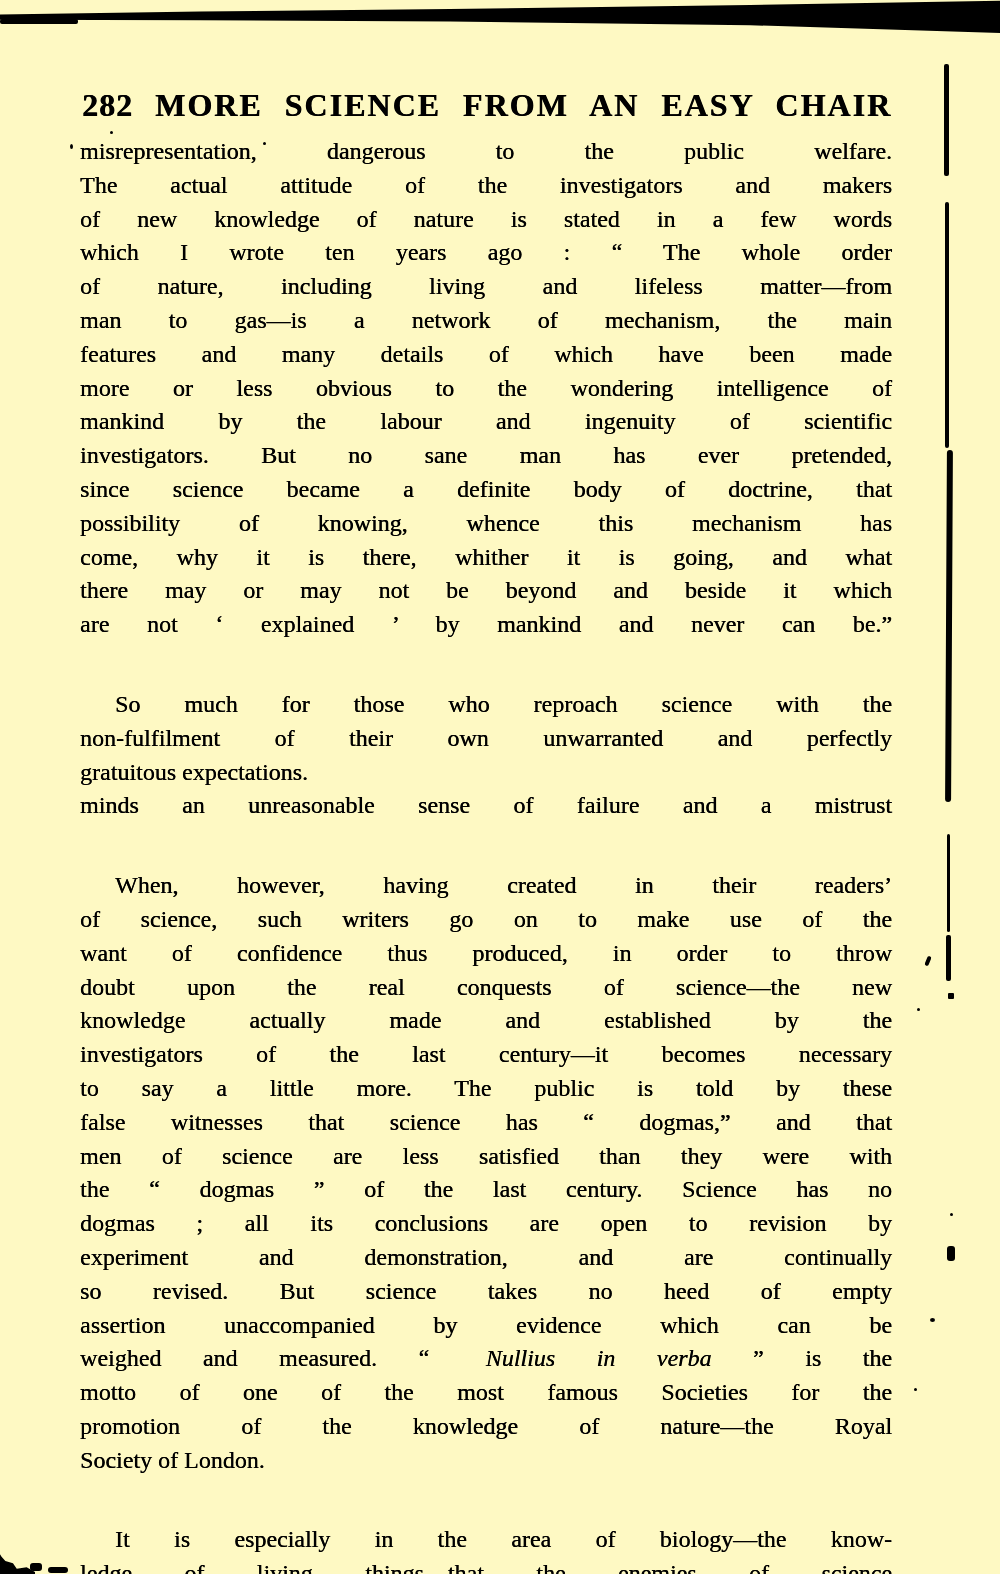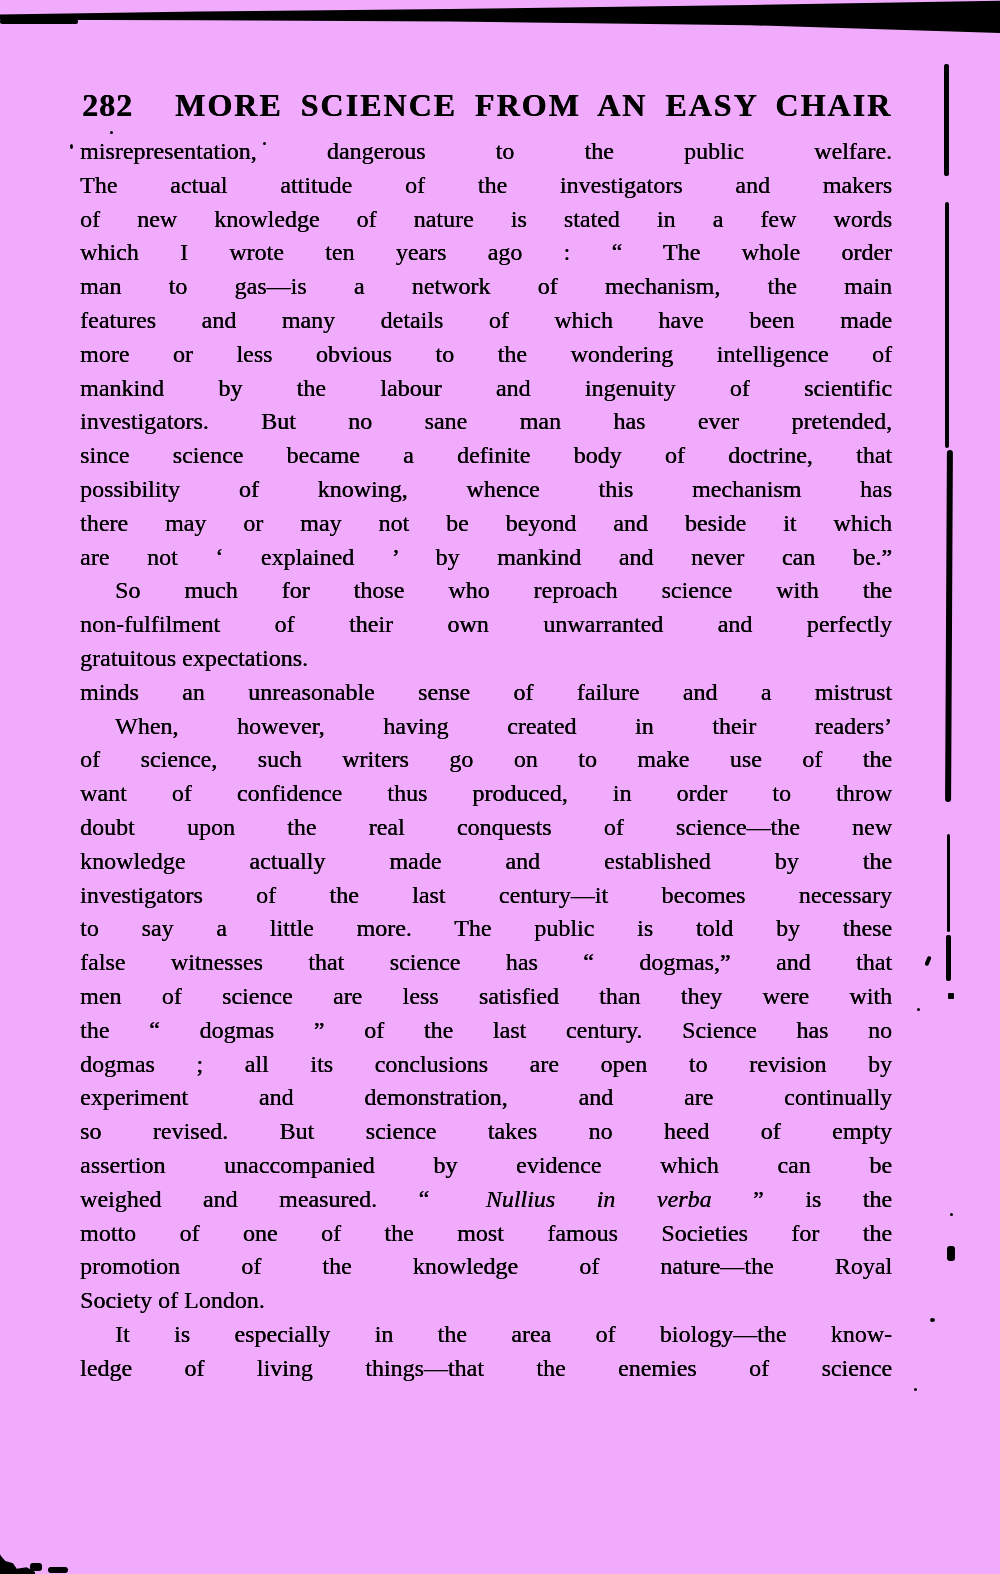--- a/index.html
+++ b/index.html
@@ -1,48 +1,48 @@
 <!DOCTYPE html>
 <html><head>
 <meta charset="utf-8">
 <style>
   html,body{margin:0;padding:0;background:#ffffff;}
   .page{
     position:relative;
     width:1000px;height:1574px;
-    background:#f0abfc;
+    background:#fef9c3;
     overflow:hidden;
     font-family:"Liberation Serif", serif;
     color:#000;
   }
   
   .running-header{
     position:absolute;left:82px;top:88px;width:810px;
     display:flex;align-items:baseline;
     font-size:32px;font-weight:bold;line-height:34px;
     text-shadow:0.5px 0 0 #000;
   }
   .running-header .num{letter-spacing:1px;}
   .running-header .title{
-    flex:1;margin-left:42px;
+    flex:1;margin-left:22px;
     letter-spacing:2px;word-spacing:4px;
     text-align:justify;text-align-last:justify;
   }
   
   .page-text{
     position:absolute;left:80px;top:135px;width:812px;
     font-size:24px;line-height:33.8px;
     text-shadow:0.35px 0 0 #000;
   }
   .line{
     height:33.8px;
     text-align:justify;text-align-last:justify;
   }
   .line.end{text-align-last:left;}
-  .line.indent{text-indent:35px;}
+  .line.indent{text-indent:35px;margin-top:46px;}
   .line i{font-style:italic;margin-left:15px;}
   
   .art{position:absolute;background:#000;}
   .top-bar{
     top:0;left:0;width:1000px;height:36px;
     clip-path:polygon(0% 40%, 20% 32%, 45% 25%, 75% 14%, 100% 2%, 100% 92%, 75% 70%, 45% 60%, 20% 56%, 0% 55%);
   }
   .top-speck{top:19px;left:0;width:78px;height:5px;border-radius:2px;}
   .rline1{left:944px;top:64px;width:5px;height:112px;border-radius:2px;}
   .rline2{left:945px;top:202px;width:4px;height:246px;border-radius:2px;}
@@ -95,27 +95,29 @@
   <div class="running-header">
     <span class="num">282</span>
     <span class="title">MORE SCIENCE FROM AN EASY CHAIR</span>
   </div>
 
   <div class="page-text">
       <div class="line">misrepresentation, dangerous to the public welfare.</div>
       <div class="line">The actual attitude of the investigators and makers</div>
       <div class="line">of new knowledge of nature is stated in a few words</div>
       <div class="line">which I wrote ten years ago : “ The whole order</div>
+      <div class="line">of nature, including living and lifeless matter—from</div>
       <div class="line">man to gas—is a network of mechanism, the main</div>
       <div class="line">features and many details of which have been made</div>
       <div class="line">more or less obvious to the wondering intelligence of</div>
       <div class="line">mankind by the labour and ingenuity of scientific</div>
       <div class="line">investigators. But no sane man has ever pretended,</div>
       <div class="line">since science became a definite body of doctrine, that</div>
       <div class="line">possibility of knowing, whence this mechanism has</div>
+      <div class="line">come, why it is there, whither it is going, and what</div>
       <div class="line">there may or may not be beyond and beside it which</div>
       <div class="line">are not ‘ explained ’ by mankind and never can be.”</div>
       <div class="line indent">So much for those who reproach science with the</div>
       <div class="line">non-fulfilment of their own unwarranted and perfectly</div>
       <div class="line end">gratuitous expectations.</div>
       <div class="line">minds an unreasonable sense of failure and a mistrust</div>
       <div class="line indent">When, however, having created in their readers’</div>
       <div class="line">of science, such writers go on to make use of the</div>
       <div class="line">want of confidence thus produced, in order to throw</div>
       <div class="line">doubt upon the real conquests of science—the new</div>

